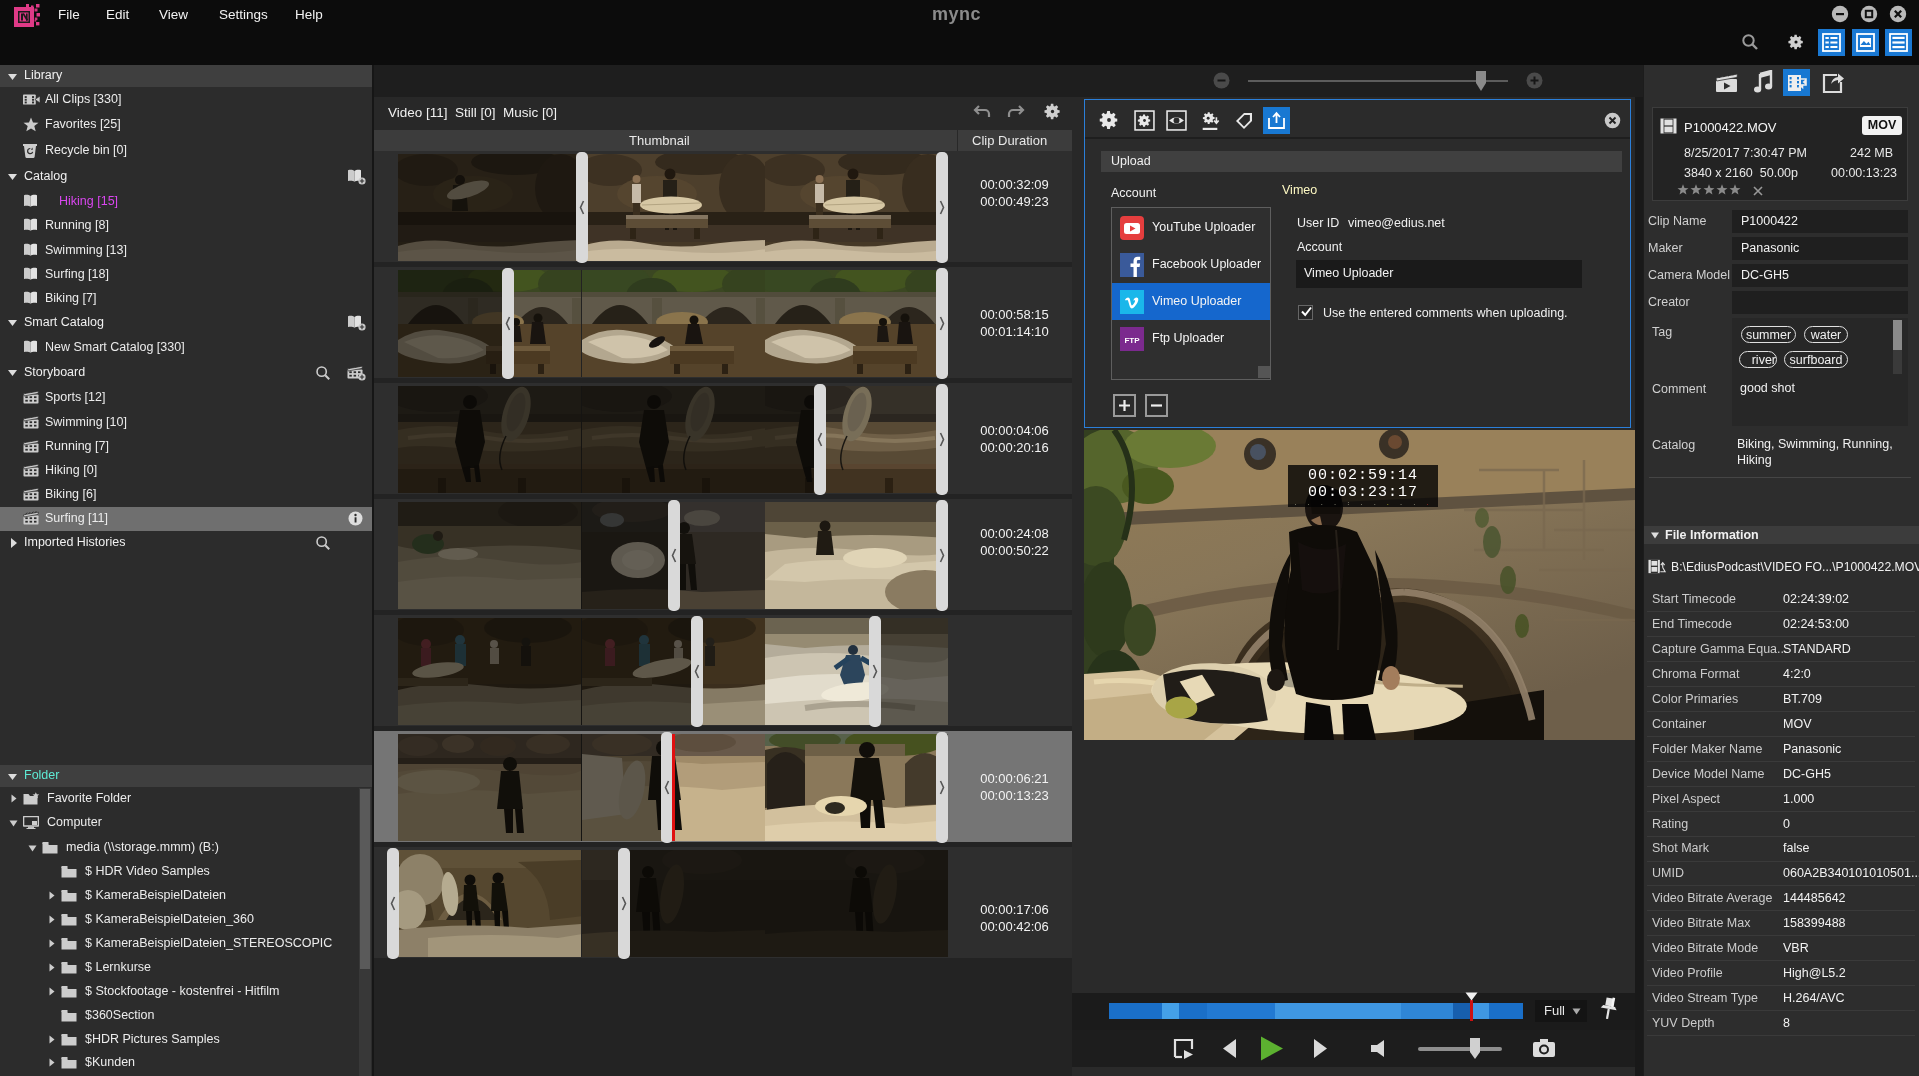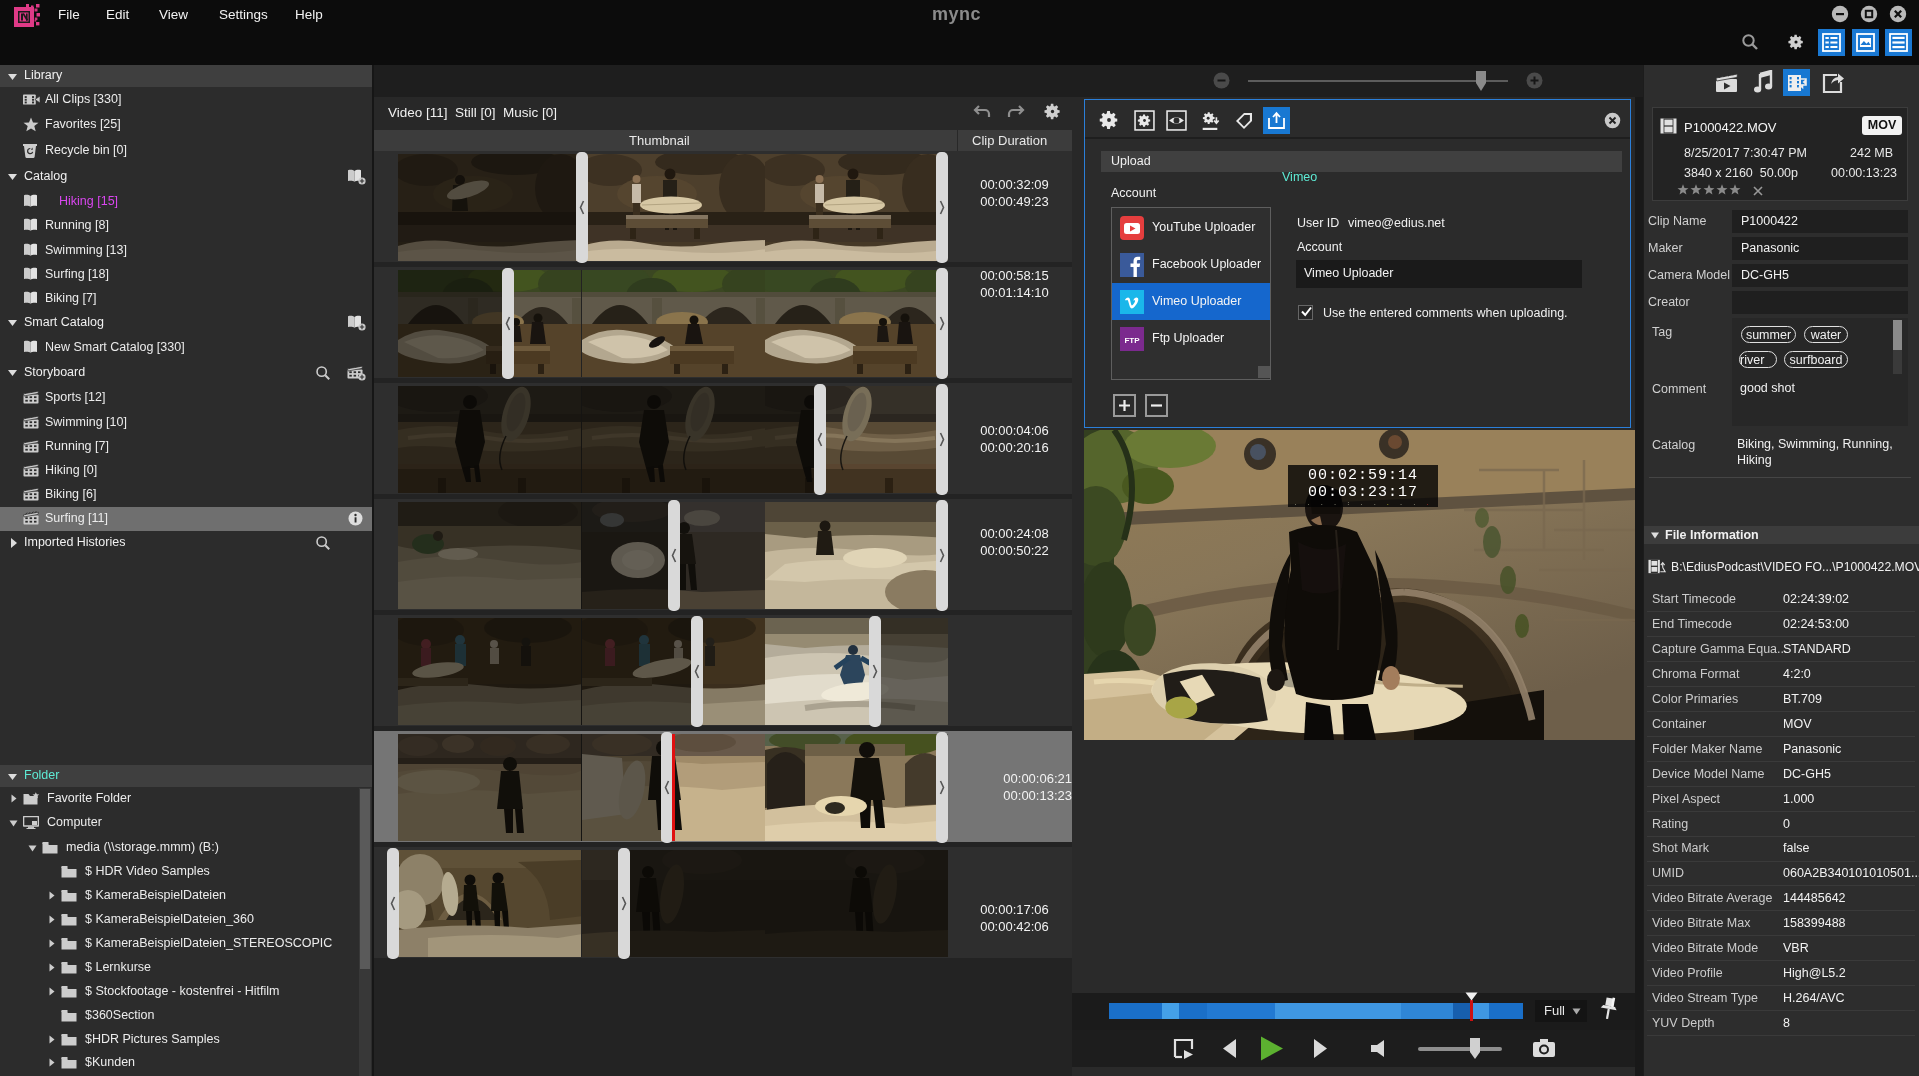--- a/index.html
+++ b/index.html
@@ -582,21 +582,21 @@
 <div class="dim" style="left:0;width:104px"></div>
 <div class="dim" style="left:548px;width:2px"></div>
 </div>
 <div class="hdl" style="left:128px;top:1px"><svg width="12" height="111" viewBox="0 0 12 111">
           <path d="M7.5 49 L4.5 55.5 L7.5 62" fill="none" stroke="#555" stroke-width="1.6"></path>
         </svg></div>
 <div class="hdl" style="left:562px;top:1px"><svg width="12" height="111" viewBox="0 0 12 111">
           <path d="M4.5 49 L7.5 55.5 L4.5 62" fill="none" stroke="#555" stroke-width="1.6"></path>
         </svg></div>
 <div class="abs" style="left:583px;top:0;width:115px;height:111px;font-size:13px;color:#f2f2f2;text-align:center;line-height:17px">
-        <div style="">00:00:58:15<br>00:01:14:10</div>
+        <div style="margin-top:39px">00:00:58:15<br>00:01:14:10</div>
       </div>
 </div>
 <div class="abs" style="left:0;top:286px;width:698px;height:111px;background:#2e2e2e">
 <div class="abs" style="left:24px;top:3px;width:550px;height:107px;background:#222;overflow:hidden">
 <svg width="551" height="107" viewBox="0 0 551 107">
           <defs>
             <clipPath id="c2">
               <rect width="183" height="107"></rect>
             </clipPath>
           </defs>
@@ -849,21 +849,21 @@
 <div class="dim" style="left:0;width:263px"></div>
 <div class="dim" style="left:548px;width:2px"></div>
 <div class="abs" style="left:274px;top:0;width:3px;height:107px;background:#e01010;z-index:6"></div>
 </div>
 <div class="hdl" style="left:287px;top:1px"><svg width="12" height="111" viewBox="0 0 12 111">
           <path d="M7.5 49 L4.5 55.5 L7.5 62" fill="none" stroke="#555" stroke-width="1.6"></path>
         </svg></div>
 <div class="hdl" style="left:562px;top:1px"><svg width="12" height="111" viewBox="0 0 12 111">
           <path d="M4.5 49 L7.5 55.5 L4.5 62" fill="none" stroke="#555" stroke-width="1.6"></path>
         </svg></div>
-<div class="abs" style="left:583px;top:0;width:115px;height:111px;font-size:13px;color:#f2f2f2;text-align:right;line-height:17px">
+<div class="abs" style="left:583px;top:0;width:115px;height:111px;font-size:13px;color:#f2f2f2;text-align:center;line-height:17px">
         <div style="margin-top:39px">00:00:06:21<br>00:00:13:23</div>
       </div>
 </div>
 <div class="abs" style="left:0;top:750px;width:698px;height:111px;background:#2e2e2e">
 <div class="abs" style="left:24px;top:3px;width:550px;height:107px;background:#222;overflow:hidden">
 <svg width="551" height="107" viewBox="0 0 551 107">
           <defs>
             <clipPath id="c6">
               <rect width="183" height="107"></rect>
             </clipPath>
@@ -1078,21 +1078,21 @@
     </svg>
 <svg class="abs" style="left:519px;top:12px" width="17" height="17" viewBox="0 0 18 18">
 <circle cx="9" cy="9" r="8.2" fill="#c9c9c9"></circle>
       <path d="M5.8 5.8 L12.2 12.2 M12.2 5.8 L5.8 12.2" stroke="#222" stroke-width="2"></path>
     </svg>
 <div class="abs" style="left:0;top:37px;width:545px;height:2px;background:#1e1e1e"></div>
 <div class="abs" style="left:16px;top:51px;width:521px;height:21px;background:#404040">
       <span class="abs" style="left:10px;top:3px;font-size:12.5px;color:#f0f0f0">Upload</span>
     </div>
 <span class="abs" style="left:26px;top:86px;font-size:12.5px;color:#f0f0f0">Account</span>
-<span class="abs" style="left:197px;top:70px;font-size:12.5px;color:#5eead4">Vimeo</span>
+<span class="abs" style="left:197px;top:83px;font-size:12.5px;color:#fef9c3">Vimeo</span>
 <div class="abs" style="left:26px;top:107px;width:160px;height:173px;background:#2f2f2f;border:1px solid #5e5e5e">
 <span class="abs" style="left:7px;top:7px"><svg width="26" height="26" viewBox="0 0 26 26">
           <rect x="1" y="1" width="24" height="24" rx="4" fill="#e53e3e"></rect>
           <rect x="5" y="8" width="16" height="11" rx="2.5" fill="#fff"></rect>
           <path d="M11 10.5 L16.5 13.5 L11 16.5z" fill="#e53e3e"></path>
         </svg></span>
       <span class="abs" style="left:40px;top:12px;font-size:12.5px;color:#f4f4f4">YouTube Uploader</span>
 <span class="abs" style="left:7px;top:44px"><svg width="26" height="26" viewBox="0 0 26 26">
           <rect x="1" y="1" width="24" height="24" fill="#3a5a9a"></rect>
           <path d="M14.5 25 V15 h-3 v-3.6 h3 V9 c0-2.8 1.7-4.3 4.2-4.3 1.2 0 2.2.1 2.5.15 V8 h-1.7 c-1.35 0-1.6.64-1.6 1.58 v1.8 h3.2 L20.6 15 h-2.7 v10z" fill="#fff"></path>
@@ -1202,21 +1202,21 @@
     <span class="abs" style="left:98px;top:176px;color:#f2f2f2">Panasonic</span>
 <span class="abs" style="left:5px;top:203px;color:#d0d0d0">Camera Model</span>
     <div class="abs" style="left:89px;top:199px;width:176px;height:23px;background:#1f1f1f"></div>
     <span class="abs" style="left:98px;top:203px;color:#f2f2f2">DC-GH5</span>
 <span class="abs" style="left:5px;top:230px;color:#d0d0d0">Creator</span>
     <div class="abs" style="left:89px;top:226px;width:176px;height:23px;background:#1f1f1f"></div>
 <span class="abs" style="left:9px;top:260px;color:#d0d0d0">Tag</span>
 <div class="abs" style="left:89px;top:253px;width:176px;height:58px;background:#272727"></div>
 <div class="abs" style="left:98px;top:261px;width:55px;height:17px;border:1.4px solid #e0e0e0;border-radius:9px;font-size:12.5px;color:#f0f0f0;text-align:center;padding-top:0.5px">summer</div>
 <div class="abs" style="left:161px;top:261px;width:44px;height:17px;border:1.4px solid #e0e0e0;border-radius:9px;font-size:12.5px;color:#f0f0f0;text-align:center;padding-top:0.5px">water</div>
-<div class="abs" style="left:96px;top:286px;width:38px;height:17px;border:1.4px solid #e0e0e0;border-radius:9px;font-size:12.5px;color:#f0f0f0;text-align:left;padding-top:0.5px">river</div>
+<div class="abs" style="left:96px;top:286px;width:38px;height:17px;border:1.4px solid #e0e0e0;border-radius:9px;font-size:12.5px;color:#f0f0f0;text-align:right;padding-top:0.5px">river</div>
 <div class="abs" style="left:141px;top:286px;width:64px;height:17px;border:1.4px solid #e0e0e0;border-radius:9px;font-size:12.5px;color:#f0f0f0;text-align:center;padding-top:0.5px">surfboard</div>
 <div class="abs" style="left:250px;top:255px;width:9px;height:54px;background:#3a3a3a"></div>
 <div class="abs" style="left:250px;top:255px;width:9px;height:30px;background:#8a8a8a"></div>
 <span class="abs" style="left:9px;top:317px;color:#d0d0d0">Comment</span>
 <div class="abs" style="left:89px;top:311px;width:176px;height:50px;background:#272727"></div>
 <span class="abs" style="left:97px;top:316px;color:#f2f2f2">good shot</span>
 <span class="abs" style="left:9px;top:373px;color:#d0d0d0">Catalog</span>
 <div class="abs" style="left:94px;top:371px;width:170px;color:#f2f2f2;line-height:16px">Biking, Swimming, Running, Hiking</div>
 <div class="abs" style="left:6px;top:412px;width:262px;height:1px;background:#454545"></div>
 <div class="abs" style="left:0;top:461px;width:276px;height:18px;background:#3c3c3c">

